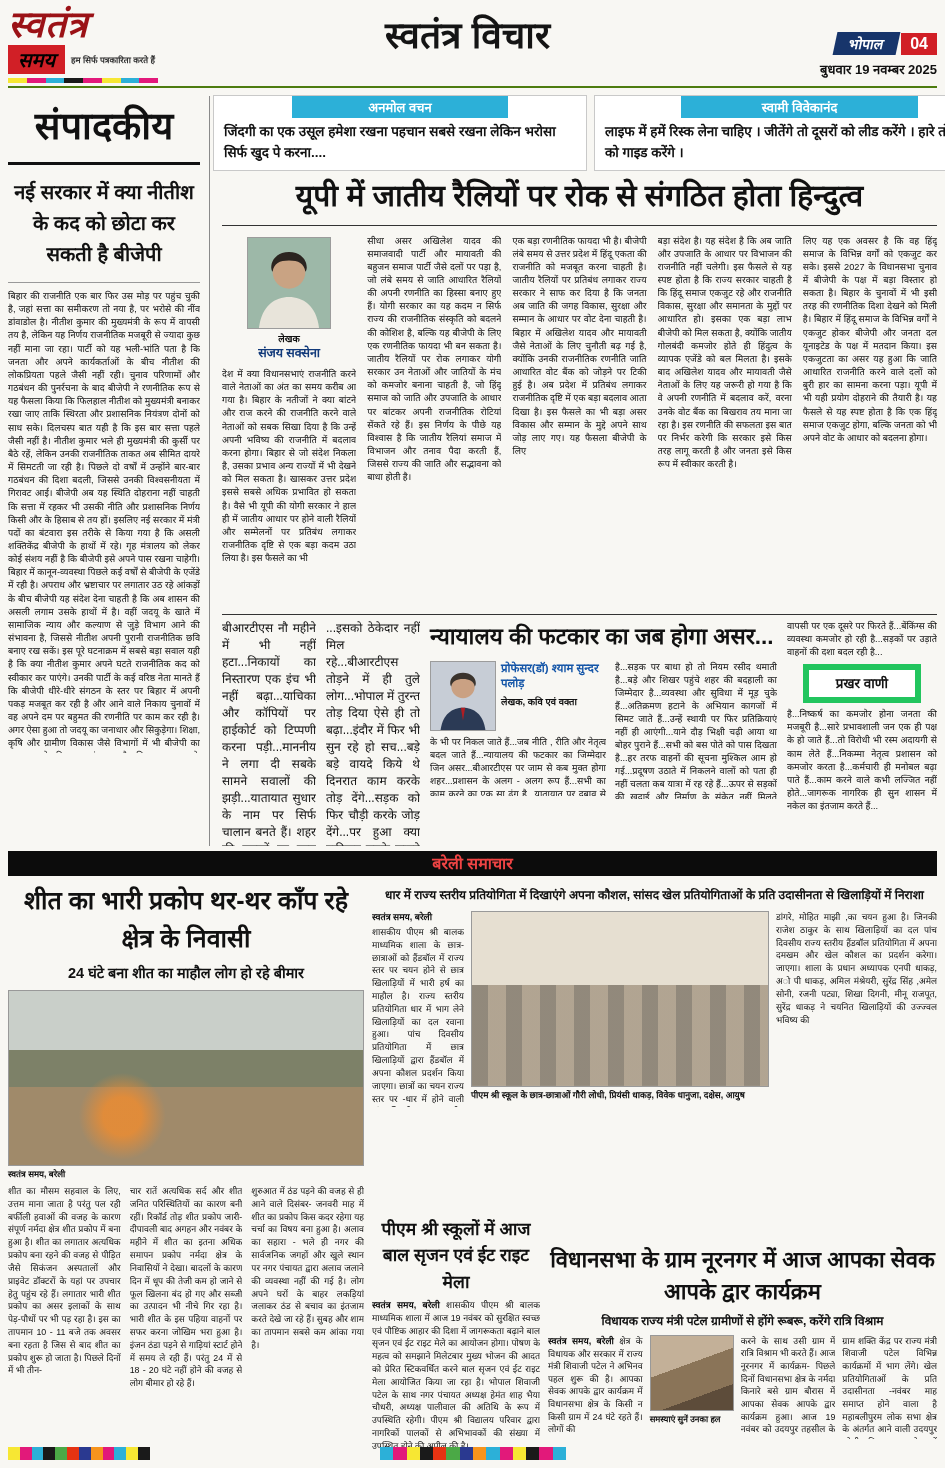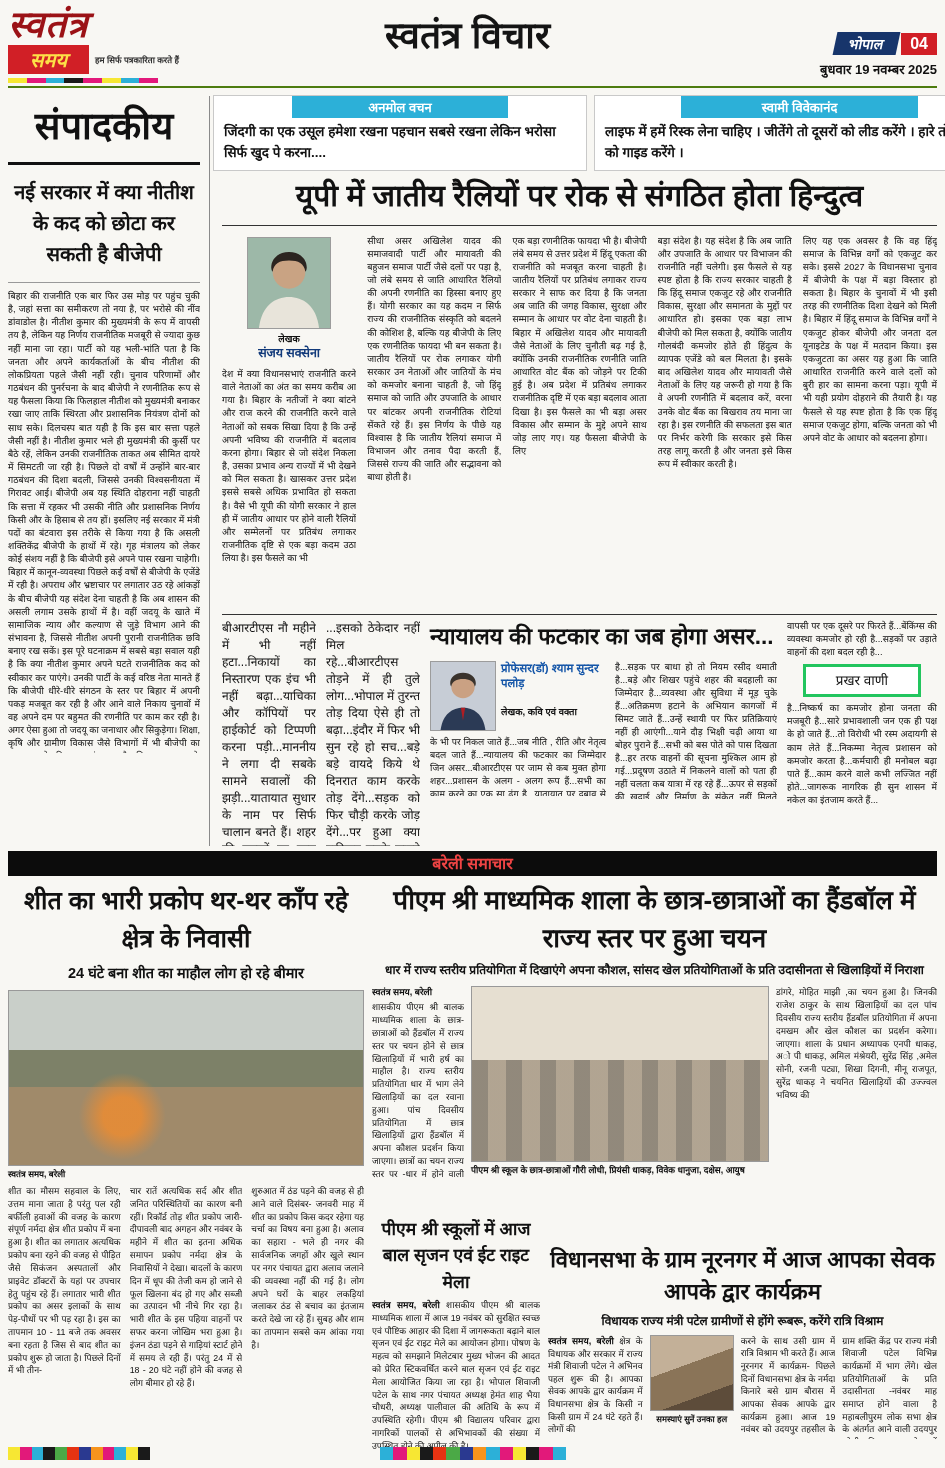--- a/index.html
+++ b/index.html
@@ -6,21 +6,21 @@
   *{box-sizing:border-box;}
   .page{position:relative;width:945px;height:1468px;margin:0 auto;background:#f8f7f3;color:#111;
         font-family:"Liberation Sans","DejaVu Sans",sans-serif;overflow:hidden;}
   .abs{position:absolute;}
 
   
   .masthead{left:8px;top:4px;width:929px;height:84px;display:flex;border-bottom:2px solid #4d7c0f;}
   .logo{width:205px;position:relative;}
   .logo-word1{font-size:37px;font-weight:800;color:#9b1216;font-style:italic;line-height:1.15;letter-spacing:1px;}
   .logo-row{display:flex;align-items:center;gap:6px;margin-top:-2px;}
-  .logo-word2{background:#d11f26;color:#fde047;font-weight:800;font-size:20px;padding:1px 22px;font-style:italic;}
+  .logo-word2{background:#d11f26;color:#000000;font-weight:800;font-size:20px;padding:1px 10px;font-style:italic;}
   .logo-tagline{font-size:8.5px;color:#333;font-weight:700;}
   .mini-colorbar{display:flex;height:5px;width:150px;margin-top:4px;}
   .m-center{flex:1;text-align:center;position:relative;}
   .center-title{font-size:37px;font-weight:800;color:#141414;margin-top:12px;line-height:1.1;}
   .epaper-row{display:flex;justify-content:center;align-items:center;gap:8px;margin-top:5px;}
   .epaper-badge{background:#e63312;color:#fff;font-weight:800;font-size:11px;padding:2px 12px;letter-spacing:1px;}
   .website{font-weight:800;font-size:14px;color:#101010;}
   .m-right{width:215px;text-align:right;padding-top:28px;}
   .badge-row{display:flex;justify-content:flex-end;align-items:center;gap:4px;}
   .city-badge{background:#17356b;color:#fff;font-weight:800;font-size:14px;padding:2px 14px;transform:skewX(-12deg);}
@@ -53,24 +53,24 @@
   
   .second-article{left:222px;top:614px;width:715px;height:232px;border-top:1px solid #333;padding-top:5px;display:flex;gap:10px;}
   .sa-colA,.sa-colB{width:94px;font-size:12px;text-align:justify;line-height:1.42;overflow:hidden;}
   .sa-center{flex:1;}
   .sa-headline{font-size:22.5px;font-weight:800;text-align:left;line-height:1.5;}
   .sa-inner{display:flex;gap:9px;margin-top:7px;height:138px;overflow:hidden;}
   .sa-author-wrap{width:176px;}
   .author-card{display:flex;gap:5px;align-items:flex-start;}
   .author-photo2{width:66px;height:70px;border:1px solid #9c9c9c;overflow:hidden;flex:none;}
   .sa-name{font-size:11.5px;font-weight:800;color:#1556a8;line-height:1.35;}
-  .sa-role{font-size:9.5px;font-weight:700;margin-top:13px;}
+  .sa-role{font-size:9.5px;font-weight:700;margin-top:3px;}
   .sa-text{font-size:9.2px;text-align:justify;line-height:1.42;overflow:hidden;}
   .sa-colE{width:150px;font-size:9.2px;text-align:justify;line-height:1.42;overflow:hidden;}
-  .prakhar{border:3px solid #22c55e;background:#fff;font-weight:400;font-size:13.5px;text-align:center;
+  .prakhar{border:6px solid #22c55e;background:#fff;font-weight:700;font-size:13.5px;text-align:center;
            padding:4px 6px;margin:5px 16px;}
 
   
   .bareli-bar{left:8px;top:851px;width:929px;height:25px;background:#0c0c0c;color:#ef4444;
               font-weight:800;font-size:16px;text-align:center;line-height:25px;}
 
   
   .cold{left:8px;top:882px;width:356px;height:554px;}
   .cold-h{font-size:25px;font-weight:800;text-align:center;line-height:1.5;}
   .cold-sub{font-size:14.5px;font-weight:800;text-align:center;margin-top:5px;}
@@ -104,21 +104,21 @@
 
   
   .vidhan{left:548px;top:1244px;width:389px;height:192px;}
   .vd-h{font-size:22px;font-weight:800;text-align:center;line-height:1.45;}
   .vd-sub{font-size:12px;font-weight:800;text-align:center;margin-top:4px;}
   .vd-row{display:flex;gap:7px;margin-top:6px;height:104px;overflow:hidden;}
   .vd-col{flex:1;font-size:8.9px;text-align:justify;line-height:1.42;overflow:hidden;}
   .vd-photo-wrap{width:84px;flex:none;}
   .vd-photo{width:84px;height:76px;border:1px solid #999;
      background:linear-gradient(160deg,#c3b098 0 40%,#8a7458 40% 75%,#5d4c3a 75% 100%);}
-  .vd-caption{font-size:8.4px;font-weight:800;text-align:center;margin-top:2px;}
+  .vd-caption{font-size:8.4px;font-weight:800;margin-top:2px;}
 
   
   .colorbar{display:flex;height:13px;}
   .cb-left{left:8px;top:1447px;width:142px;}
   .cb-center{left:380px;top:1447px;width:186px;}
 </style>
 </head>
 <body>
 
 <div class="page">
@@ -233,21 +233,20 @@
     <div class="cold-photo"></div>
     <div class="photo-caption">स्वतंत्र समय, बरेली</div>
     <div class="cold-cols">
       <div class="cold-col">शीत का मौसम सहवाल के लिए, उत्तम माना जाता है परंतु पल रही बर्फीली हवाओं की वजह के कारण संपूर्ण नर्मदा क्षेत्र शीत प्रकोप में बना हुआ है। शीत का लगातार अत्यधिक प्रकोप बना रहने की वजह से पीड़ित जैसे सिकंजन अस्पतालों और प्राइवेट डॉक्टरों के यहां पर उपचार हेतु पहुंच रहे हैं। लगातार भारी शीत प्रकोप का असर इलाकों के साथ पेड़-पौधों पर भी पड़ रहा है। इस का तापमान 10 - 11 बजे तक अवसर बना रहता है जिस से बाद शीत का प्रकोप शुरू हो जाता है। पिछले दिनों में भी तीन-</div>
       <div class="cold-col">चार रातें अत्यधिक सर्द और शीत जनित परिस्थितियों का कारण बनी रहीं। रिकॉर्ड तोड़ शीत प्रकोप जारी-दीपावली बाद अगहन और नवंबर के महीने में शीत का इतना अधिक समापन प्रकोप नर्मदा क्षेत्र के निवासियों ने देखा। बादलों के कारण दिन में धूप की तेजी कम हो जाने से फूल खिलना बंद हो गए और सब्जी का उत्पादन भी नीचे गिर रहा है। भारी शीत के इस पहिया वाहनों पर सफर करना जोखिम भरा हुआ है। इंजन ठंडा पड़ने से गाड़ियां स्टार्ट होने में समय ले रही हैं। परंतु 24 में से 18 - 20 घंटे नहीं होने की वजह से लोग बीमार हो रहे हैं।</div>
       <div class="cold-col">शुरुआत में ठंड पड़ने की वजह से ही आने वाले दिसंबर- जनवरी माह में शीत का प्रकोप किस कदर रहेगा यह चर्चा का विषय बना हुआ है। अलाव का सहारा - भले ही नगर की सार्वजनिक जगहों और खुले स्थान पर नगर पंचायत द्वारा अलाव जलाने की व्यवस्था नहीं की गई है। लोग अपने घरों के बाहर लकड़ियां जलाकर ठंड से बचाव का इंतजाम करते देखे जा रहे हैं। सुबह और शाम का तापमान सबसे कम आंका गया है।</div>
     </div>
   </section>
 
   <section class="abs handball">
-    <div class="hb-h">पीएम श्री माध्यमिक शाला के छात्र-छात्राओं का हैंडबॉल में राज्य स्तर पर हुआ चयन</div>
     <div class="hb-sub">धार में राज्य स्तरीय प्रतियोगिता में दिखाएंगे अपना कौशल, सांसद खेल प्रतियोगिताओं के प्रति उदासीनता से खिलाड़ियों में निराशा</div>
     <div class="hb-row">
       <div class="hb-left">
         <div class="byline">स्वतंत्र समय, बरेली</div>
         <span>शासकीय पीएम श्री बालक माध्यमिक शाला के छात्र-छात्राओं को हैंडबॉल में राज्य स्तर पर चयन होने से छात्र खिलाड़ियों में भारी हर्ष का माहौल है। राज्य स्तरीय प्रतियोगिता धार में भाग लेने खिलाड़ियों का दल रवाना हुआ। पांच दिवसीय प्रतियोगिता में छात्र खिलाड़ियों द्वारा हैंडबॉल में अपना कौशल प्रदर्शन किया जाएगा। छात्रों का चयन राज्य स्तर पर -धार में होने वाली पांच दिवसीय राज्य स्तरीय हैंडबॉल प्रतियोगिता में</span>
       </div>
       <div>
         <div class="hb-photo"></div>
         <div class="hb-caption">पीएम श्री स्कूल के छात्र-छात्राओं गौरी लोधी, प्रियंसी धाकड़, विवेक धानुजा, दक्षेस, आयुष</div>
       </div>

